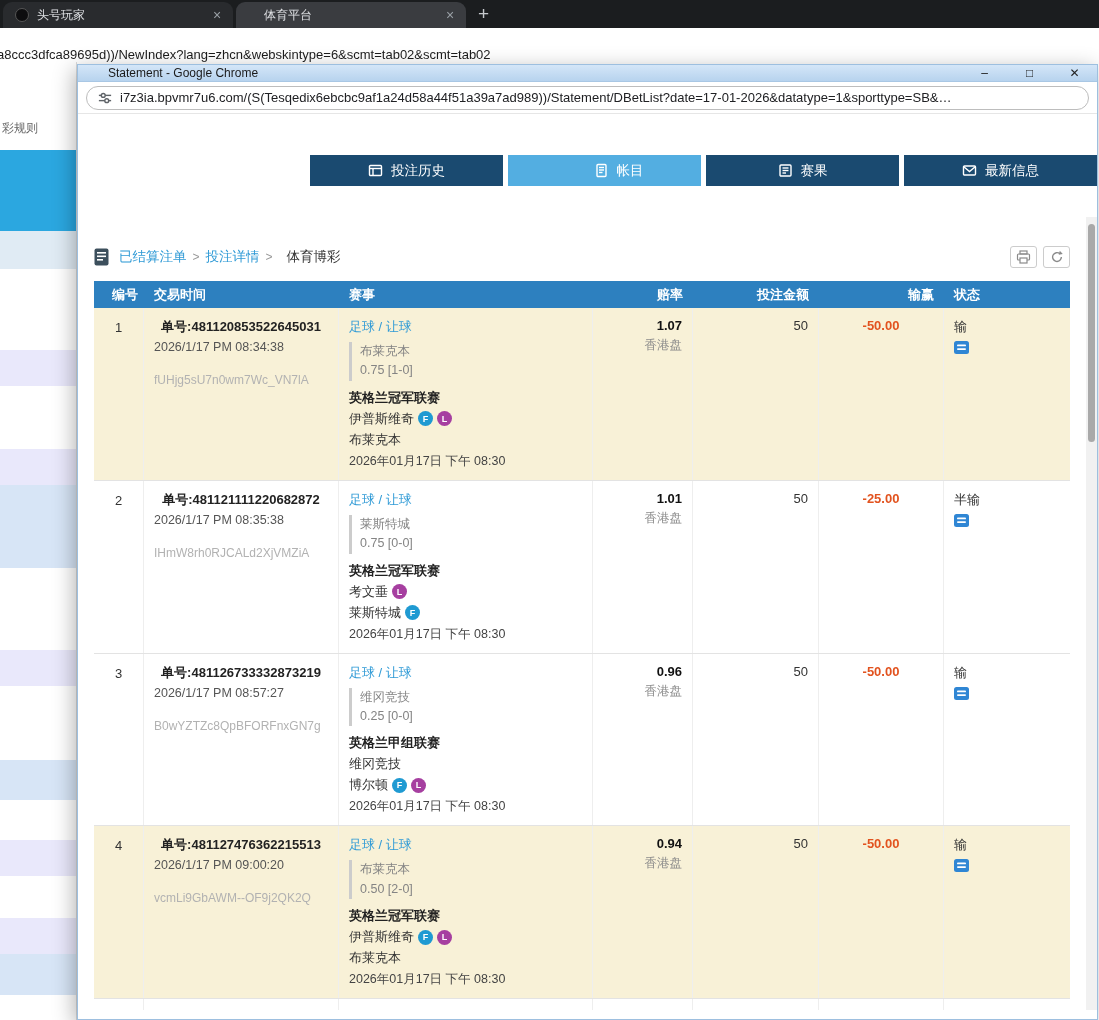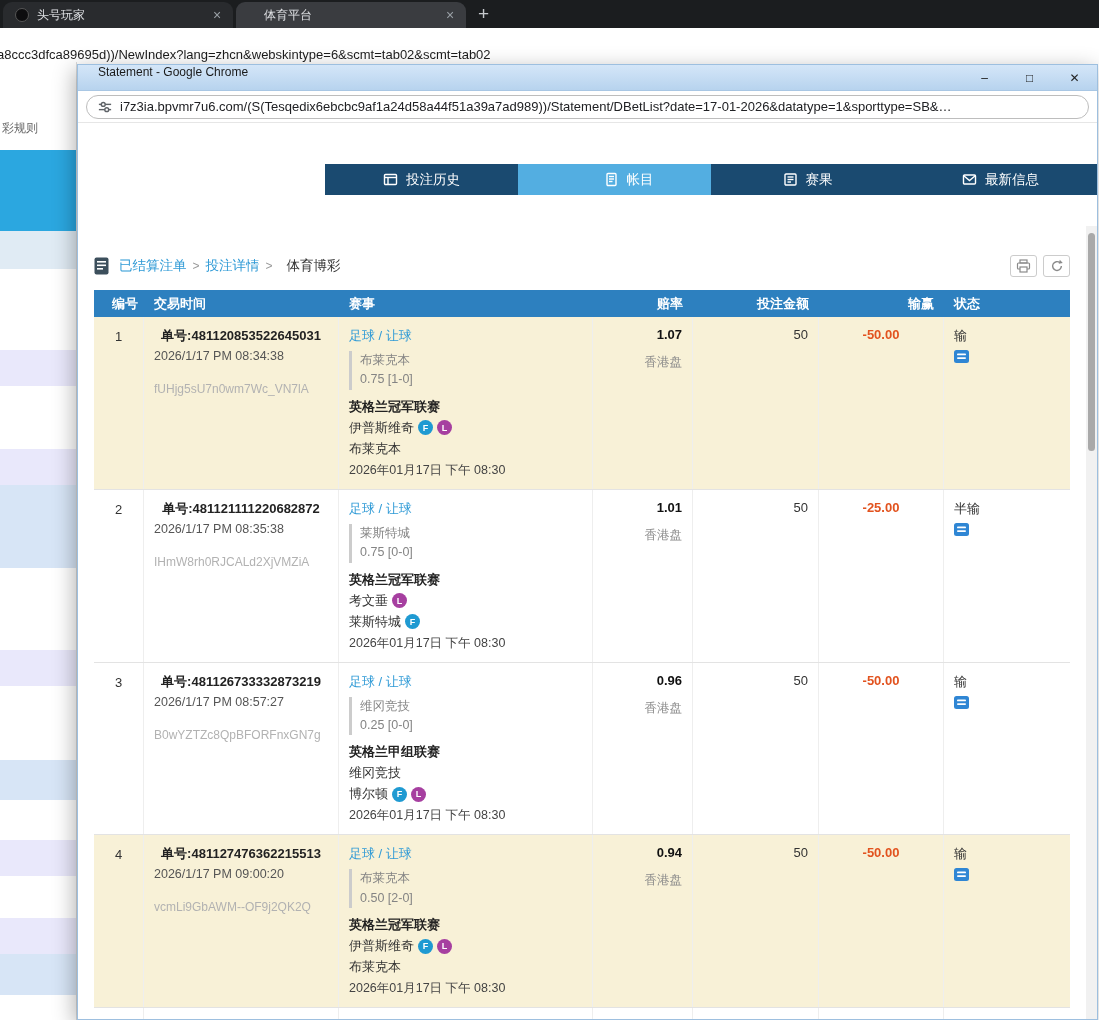--- a/index.html
+++ b/index.html
@@ -23,31 +23,31 @@
       #fff 0 88px, #2ba7e0 88px 169px, #e0ebf4 169px 207px, #fff 207px 288px,
       #e9e8fb 288px 324px, #fff 324px 387px, #e9e8fb 387px 423px, #d7e5f6 423px 506px,
       #fff 506px 588px, #e9e8fb 588px 624px, #fff 624px 698px, #d7e5f6 698px 738px,
       #fff 738px 778px, #e9e8fb 778px 814px, #fff 814px 856px, #e9e8fb 856px 892px,
       #d7e5f6 892px 933px, #fff 933px 100%); }
   .bg-sidebar-label { position:absolute; left:2px; top:58px; font-size:12px; color:#666; white-space:nowrap; }
 
   
   .popup { position:absolute; left:77px; top:64px; width:1021px; height:956px; background:#fff;
            border:1px solid #9dbfdf; box-shadow:-3px 5px 20px rgba(0,0,0,.30); }
-  .titlebar { height:26px; background:linear-gradient(#d4e6f8,#b7d3ee); display:flex; align-items:flex-start;
-              padding-left:20px; font-size:12px; color:#1a1a1a; border-bottom:1px solid #a9c7e4; }
+  .titlebar { height:17px; background:linear-gradient(#d4e6f8,#b7d3ee); display:flex; align-items:center;
+              padding-left:30px; font-size:12px; color:#1a1a1a; border-bottom:1px solid #a9c7e4; }
   .win-controls { margin-left:auto; display:flex; height:100%; }
   .win-btn { width:45px; display:flex; align-items:center; justify-content:center; font-size:12px; color:#222; cursor:pointer; }
   .urlrow { height:32px; background:#fff; display:flex; align-items:center; padding:0 8px; border-bottom:1px solid #e6e6e6; }
   .urlfield { flex:1; height:24px; border:1px solid #bdbdbd; border-radius:13px; display:flex; align-items:center; gap:8px; padding:0 11px; }
   .urltext { font-size:13px; color:#202124; white-space:nowrap; overflow:hidden; }
 
   .content { position:relative; height:896px; overflow:hidden; background:#fff; }
 
-  .navrow { display:flex; justify-content:flex-end; padding-top:41px; }
+  .navrow { display:flex; justify-content:flex-end; gap:5px; padding-top:41px; }
   .navbtn { width:193px; height:31px; background:var(--nav-dark,#1a4a70); color:#fff; border:none; cursor:pointer;
             display:flex; align-items:center; justify-content:center; gap:8px; font-size:13.5px;
             font-family:"Liberation Sans","DejaVu Sans",sans-serif; }
   .navbtn.active { background:var(--nav-active,#53aee1);padding-left:28px; }
 
   .crumbrow { display:flex; align-items:center; margin:59px 27px 0 16px; height:24px; }
   .crumb-link { color:var(--link,#2f9ad6); font-size:13.5px; margin:0 4px; cursor:pointer; text-decoration:none; }
   .crumb-sep { color:#999; font-size:12px; margin:0 2px; }
   .crumb-current { color:#333; font-size:13.5px; margin-left:12px; }
   .crumb-actions { margin-left:auto; display:flex; gap:6px; }
@@ -71,21 +71,21 @@
   .pick { border-left:3px solid #ccc; padding-left:8px; color:#848484; margin:6px 0 8px 0; font-size:12.5px; line-height:1.55; }
   .league { font-weight:bold; color:#222; }
   .team-line { margin-top:3px; color:#333; display:flex; align-items:center; gap:4px; }
   .badge { width:15px; height:15px; border-radius:50%; color:#fff; font-size:9px; font-weight:bold;
            display:inline-flex; align-items:center; justify-content:center; }
   .badge-f { background:var(--badge-f,#1f9ad2); }
   .badge-l { background:var(--badge-l,#a63fa0); }
   .match-time { margin-top:4px; color:#444; font-size:12.5px; }
   .c-odds { text-align:right; }
   .odds { font-weight:bold; color:#111; }
-  .odds-type { color:#8a8a8a; font-size:12.5px; margin-top:12px; }
+  .odds-type { color:#8a8a8a; font-size:12.5px; margin-top:4px; }
   .c-stake { text-align:right; color:#333; }
   .c-wl { text-align:center; font-weight:bold; }
   .c-wl.loss { color:var(--loss,#e2531f); }
   .c-wl.win { color:var(--win,#222); }
   .c-status { color:#333; }
   .slip-icon { display:inline-block; margin-top:5px; cursor:pointer; }
 
   .vscroll { position:absolute; right:0; top:103px; width:11px; bottom:0; background:#f1f1f1; }
   .vthumb { position:absolute; left:2px; top:7px; width:7px; height:218px; background:#a9a9a9; border-radius:4px; cursor:pointer; }
 </style>

